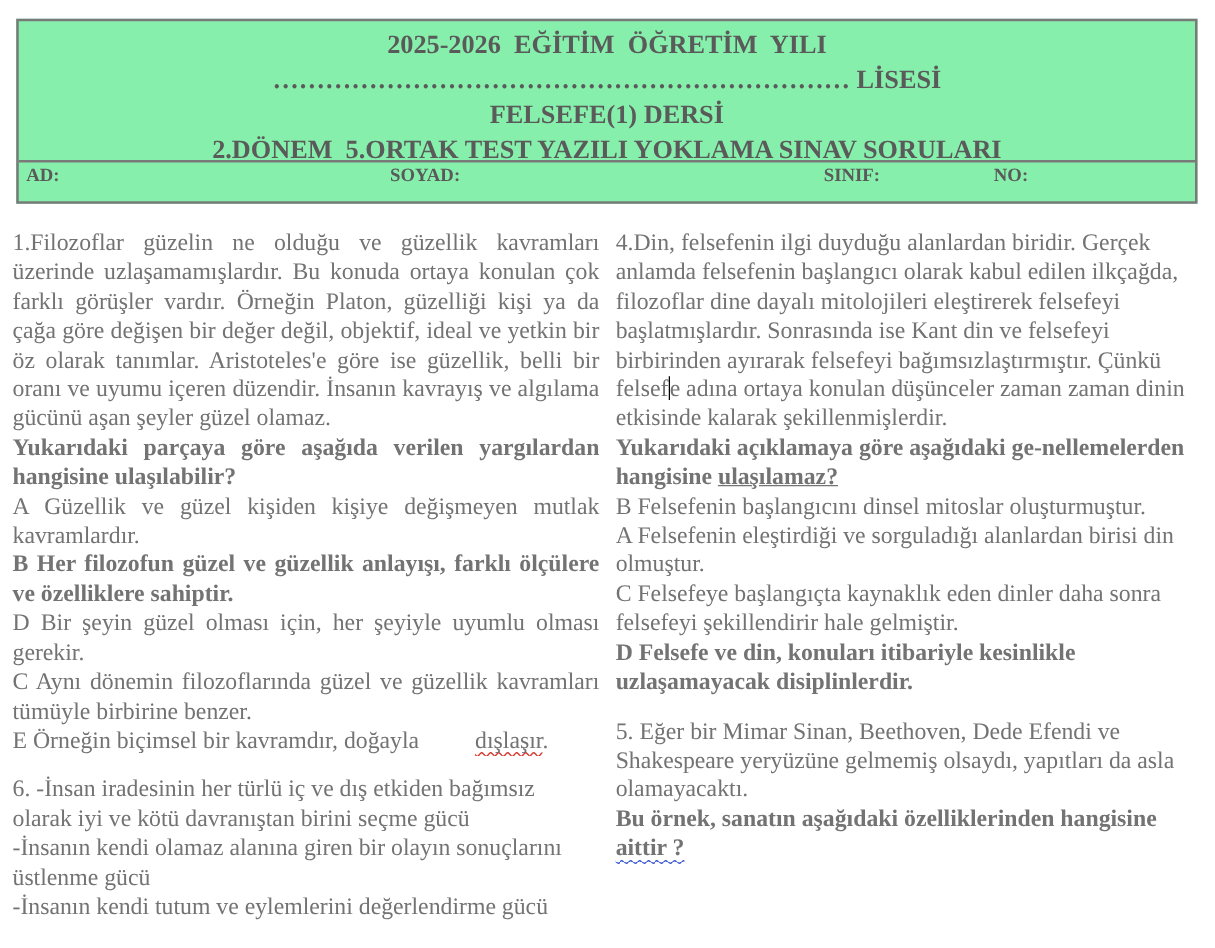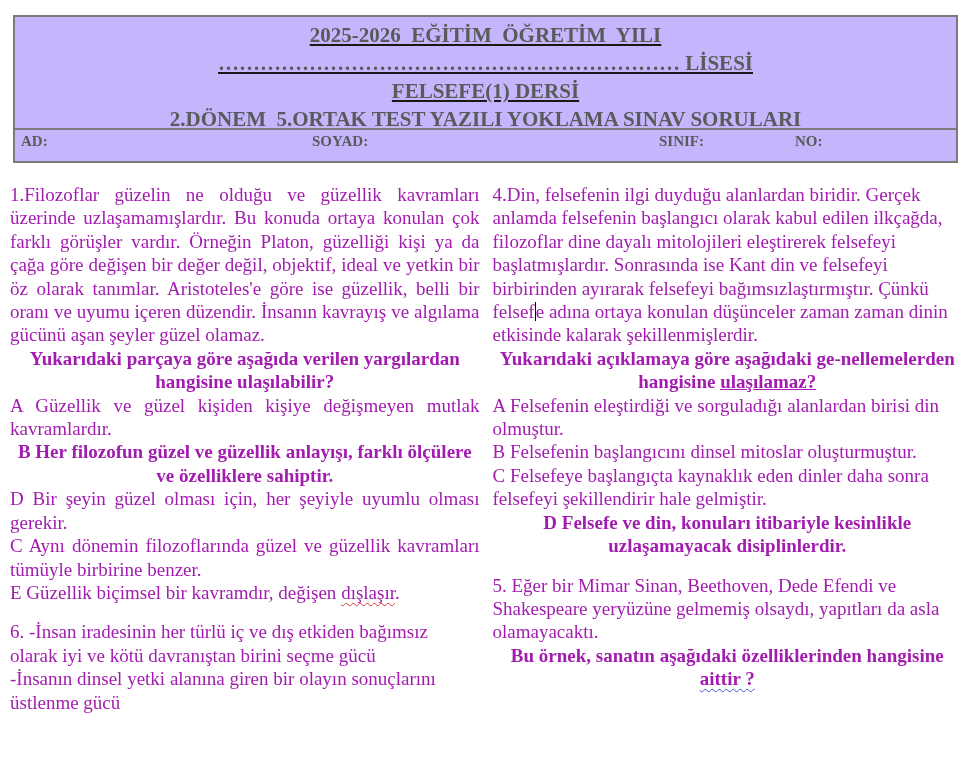--- a/index.html
+++ b/index.html
@@ -2,47 +2,47 @@
 <html><head>
 <meta charset="utf-8">
 <style>
   html,body{margin:0;padding:0;}
   body{
     width:972px;height:758px;background:#ffffff;overflow:hidden;position:relative;
     font-family:"Liberation Serif","DejaVu Serif",serif;color:#181818;
   }
   .header-box{
     position:absolute;left:13px;top:15px;width:945px;height:148px;
-    border:2px solid #7a7a7a;box-sizing:border-box;background:#c4b5fd;text-decoration:underline;
+    border:2px solid #7a7a7a;box-sizing:border-box;background:#86efac;
   }
   .title-block{
     height:113px;text-align:center;color:#5a5a5a;font-weight:bold;padding-top:4px;
   }
   .title-line{font-size:21px;line-height:28px;white-space:pre-wrap;}
   .fields-row{
     position:absolute;left:0;right:0;bottom:0;height:31px;
     border-top:2px solid #7a7a7a;color:#5a5a5a;font-weight:bold;font-size:15px;
   }
   .fields-row span{position:absolute;top:3px;}
   .f-ad{left:6px;}
   .f-soyad{left:297px;text-align:right;}
   .f-sinif{left:644px;}
   .f-no{left:780px;}
   .columns{
     position:absolute;left:10px;top:183px;width:952px;display:flex;gap:13px;
   }
-  .col{width:470px;font-size:19px;line-height:23.4px;color:#a21caf;}
+  .col{width:470px;font-size:19px;line-height:23.4px;color:#737373;}
   .col p{margin:0;}
   .jt{text-align:justify;}
-  .b{font-weight:bold;text-align:center;}
+  .b{font-weight:bold;}
   .u{text-decoration:underline;}
   .gap{margin-top:16px !important;}
   .wavy-red{
     text-decoration:underline wavy #d63a2f;
-    text-decoration-thickness:1px;text-underline-offset:3px;text-decoration-skip-ink:none;
+    text-decoration-thickness:1px;text-underline-offset:3px;text-decoration-skip-ink:none;margin-left:40px;
   }
   .wavy-blue{
     text-decoration:underline wavy #3f5bd5;
     text-decoration-thickness:1px;text-underline-offset:3px;text-decoration-skip-ink:none;
   }
   .caret{
     display:inline-block;width:0;height:19px;border-left:1.5px solid #000;
     vertical-align:-3px;
   }
 </style>
@@ -68,30 +68,31 @@
 
   <div class="columns">
 
     <div class="col">
       <p class="jt">1.Filozoflar güzelin ne olduğu ve güzellik kavramları üzerinde uzlaşamamışlardır. Bu konuda ortaya konulan çok farklı görüşler vardır. Örneğin Platon, güzelliği kişi ya da çağa göre değişen bir değer değil, objektif, ideal ve yetkin bir öz olarak tanımlar. Aristoteles'e göre ise güzellik, belli bir oranı ve uyumu içeren düzendir. İnsanın kavrayış ve algılama gücünü aşan şeyler güzel olamaz.</p>
       <p class="b jt">Yukarıdaki parçaya göre aşağıda verilen yargılardan hangisine ulaşılabilir?</p>
       <p class="jt">A Güzellik ve güzel kişiden kişiye değişmeyen mutlak kavramlardır.</p>
       <p class="b jt">B Her filozofun güzel ve güzellik anlayışı, farklı ölçülere ve özelliklere sahiptir.</p>
       <p class="jt">D Bir şeyin güzel olması için, her şeyiyle uyumlu olması gerekir.</p>
       <p class="jt">C Aynı dönemin filozoflarında güzel ve güzellik kavramları tümüyle birbirine benzer.</p>
-      <p><span>E Güzellik biçimsel bir kavramdır, değişen </span><span class="wavy-red">dışlaşır</span><span>.</span></p>
+      <p><span>E Örneğin biçimsel bir kavramdır, doğayla </span><span class="wavy-red">dışlaşır</span><span>.</span></p>
       <p class="gap">6. -İnsan iradesinin her türlü iç ve dış etkiden bağımsız olarak iyi ve kötü davranıştan birini seçme gücü</p>
-      <p>-İnsanın dinsel yetki alanına giren bir olayın sonuçlarını üstlenme gücü</p>
+      <p>-İnsanın kendi olamaz alanına giren bir olayın sonuçlarını üstlenme gücü</p>
+      <p>-İnsanın kendi tutum ve eylemlerini değerlendirme gücü</p>
     </div>
 
     <div class="col">
       <p><span>4.Din, felsefenin ilgi duyduğu alanlardan biridir. Gerçek anlamda felsefenin başlangıcı olarak kabul edilen ilkçağda, filozoflar dine dayalı mitolojileri eleştirerek felsefeyi başlatmışlardır. Sonrasında ise Kant din ve felsefeyi birbirinden ayırarak felsefeyi bağımsızlaştırmıştır. Çünkü felsef</span><span class="caret"></span><span>e adına ortaya konulan düşünceler zaman zaman dinin etkisinde kalarak şekillenmişlerdir.</span></p>
       <p class="b"><span>Yukarıdaki açıklamaya göre aşağıdaki ge-nellemelerden hangisine </span><span class="u">ulaşılamaz?</span></p>
+      <p>B Felsefenin başlangıcını dinsel mitoslar oluşturmuştur.</p>
       <p>A Felsefenin eleştirdiği ve sorguladığı alanlardan birisi din olmuştur.</p>
-      <p>B Felsefenin başlangıcını dinsel mitoslar oluşturmuştur.</p>
       <p>C Felsefeye başlangıçta kaynaklık eden dinler daha sonra felsefeyi şekillendirir hale gelmiştir.</p>
       <p class="b">D Felsefe ve din, konuları itibariyle kesinlikle uzlaşamayacak disiplinlerdir.</p>
       <p class="gap">5. Eğer bir Mimar Sinan, Beethoven, Dede Efendi ve Shakespeare yeryüzüne gelmemiş olsaydı, yapıtları da asla olamayacaktı.</p>
       <p class="b"><span>Bu örnek, sanatın aşağıdaki özelliklerinden hangisine </span><span class="wavy-blue">aittir ?</span></p>
     </div>
 
   </div>
 </div>
 
 </body></html>

